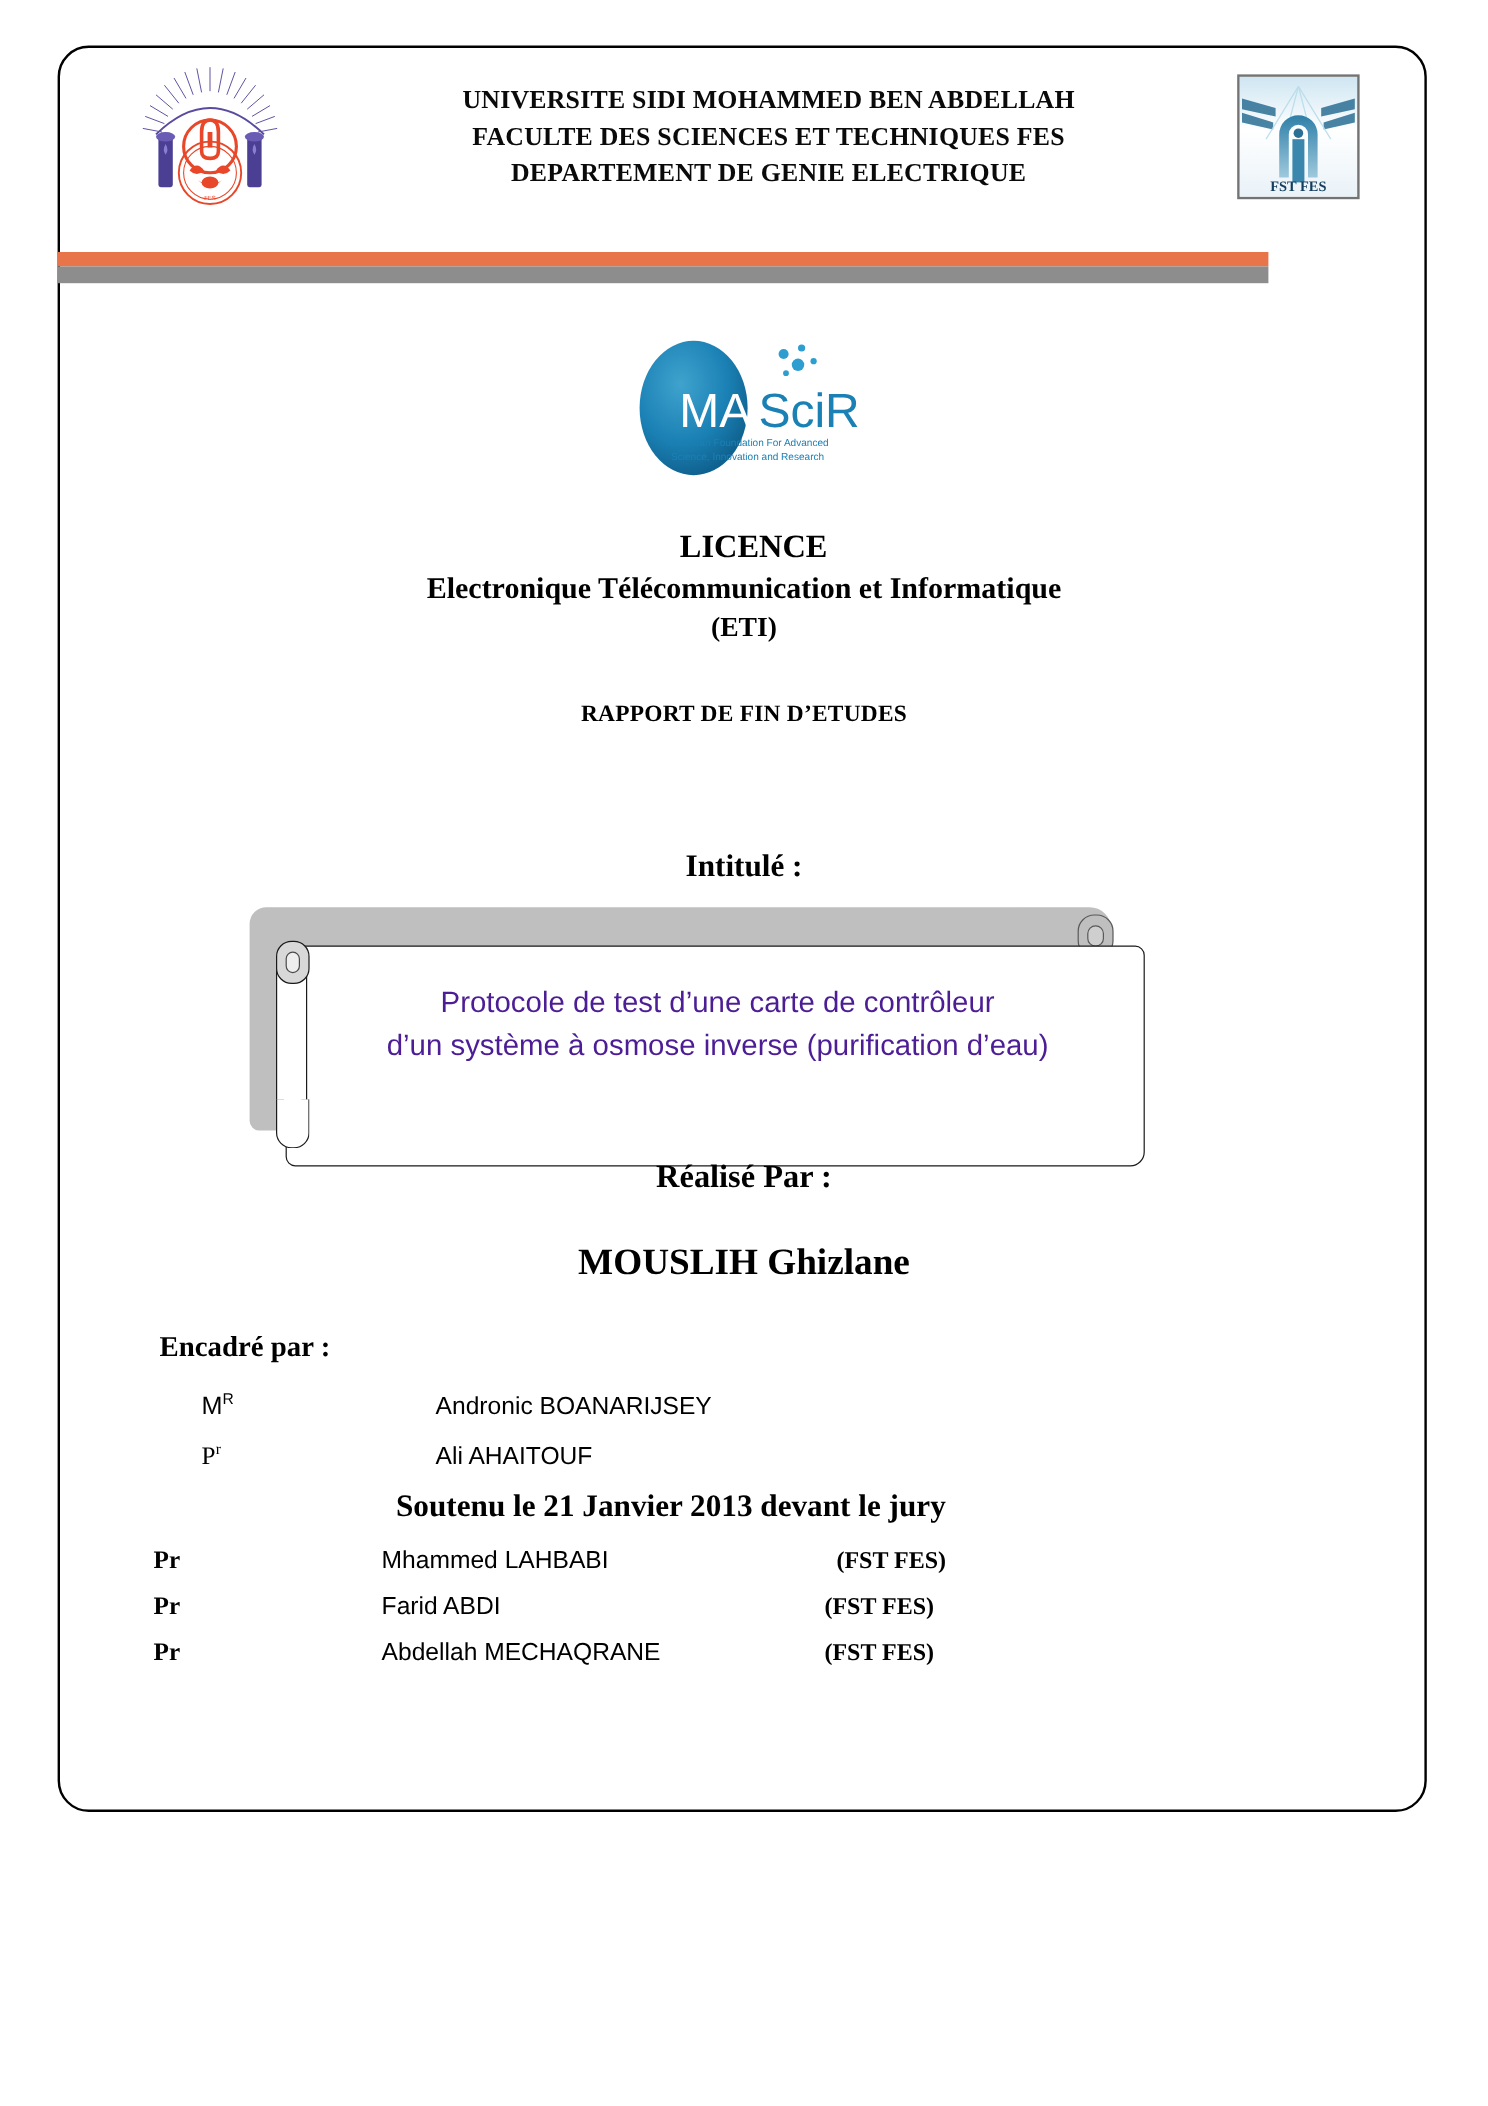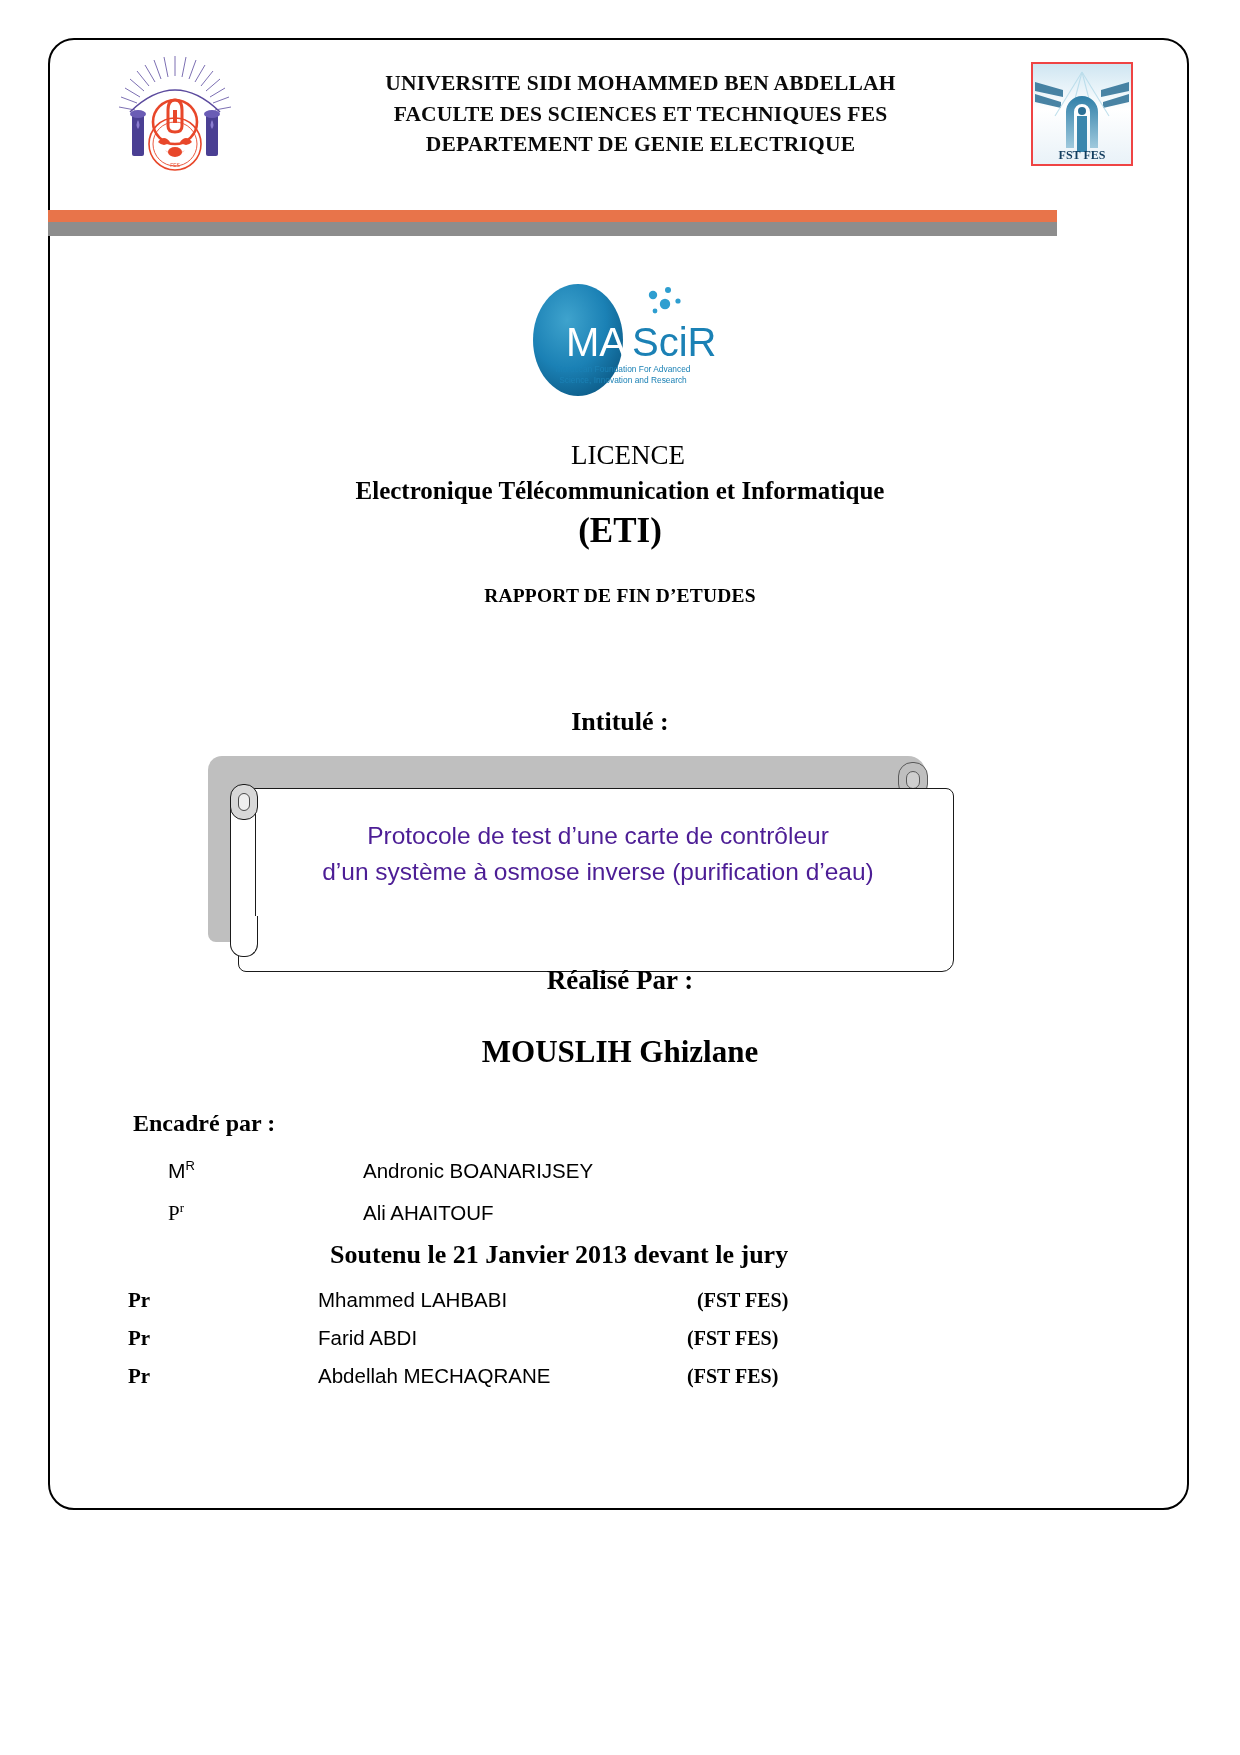--- a/index.html
+++ b/index.html
@@ -62,21 +62,21 @@
     flex: 0 0 auto;
   }
   .univ-logo svg { display: block; }
 
   
   .fst-logo {
     width: 102px;
     height: 104px;
     margin-right: 56px;
     flex: 0 0 auto;
-    border: 2px solid #ef4444;
+    border: 2px solid #737373;
     box-sizing: border-box;
     position: relative;
     overflow: hidden;
     background: #f2f7fb;
   }
   .fst-logo svg { display: block; }
 
   
   .bar-orange {
     position: absolute;
@@ -114,35 +114,35 @@
   
   .diploma {
     position: absolute;
     left: 0;
     top: 438px;
     width: 1240px;
     text-align: center;
   }
   .diploma .licence {
     font-family: "Liberation Serif", serif;
-    font-weight: normal;
+    font-weight: bold;
     font-size: 27px;
     line-height: 1.32;
     margin-left: 16px;
   }
   .diploma .spec {
     font-family: "Liberation Serif", serif;
     font-weight: bold;
     font-size: 25px;
     line-height: 1.32;
   }
   .diploma .eti {
     font-family: "Liberation Serif", serif;
     font-weight: bold;
-    font-size: 35px;
+    font-size: 23px;
     line-height: 1.36;
   }
 
   .rapport {
     position: absolute;
     left: 0;
     top: 585px;
     width: 1240px;
     text-align: center;
     font-family: "Liberation Serif", serif;

